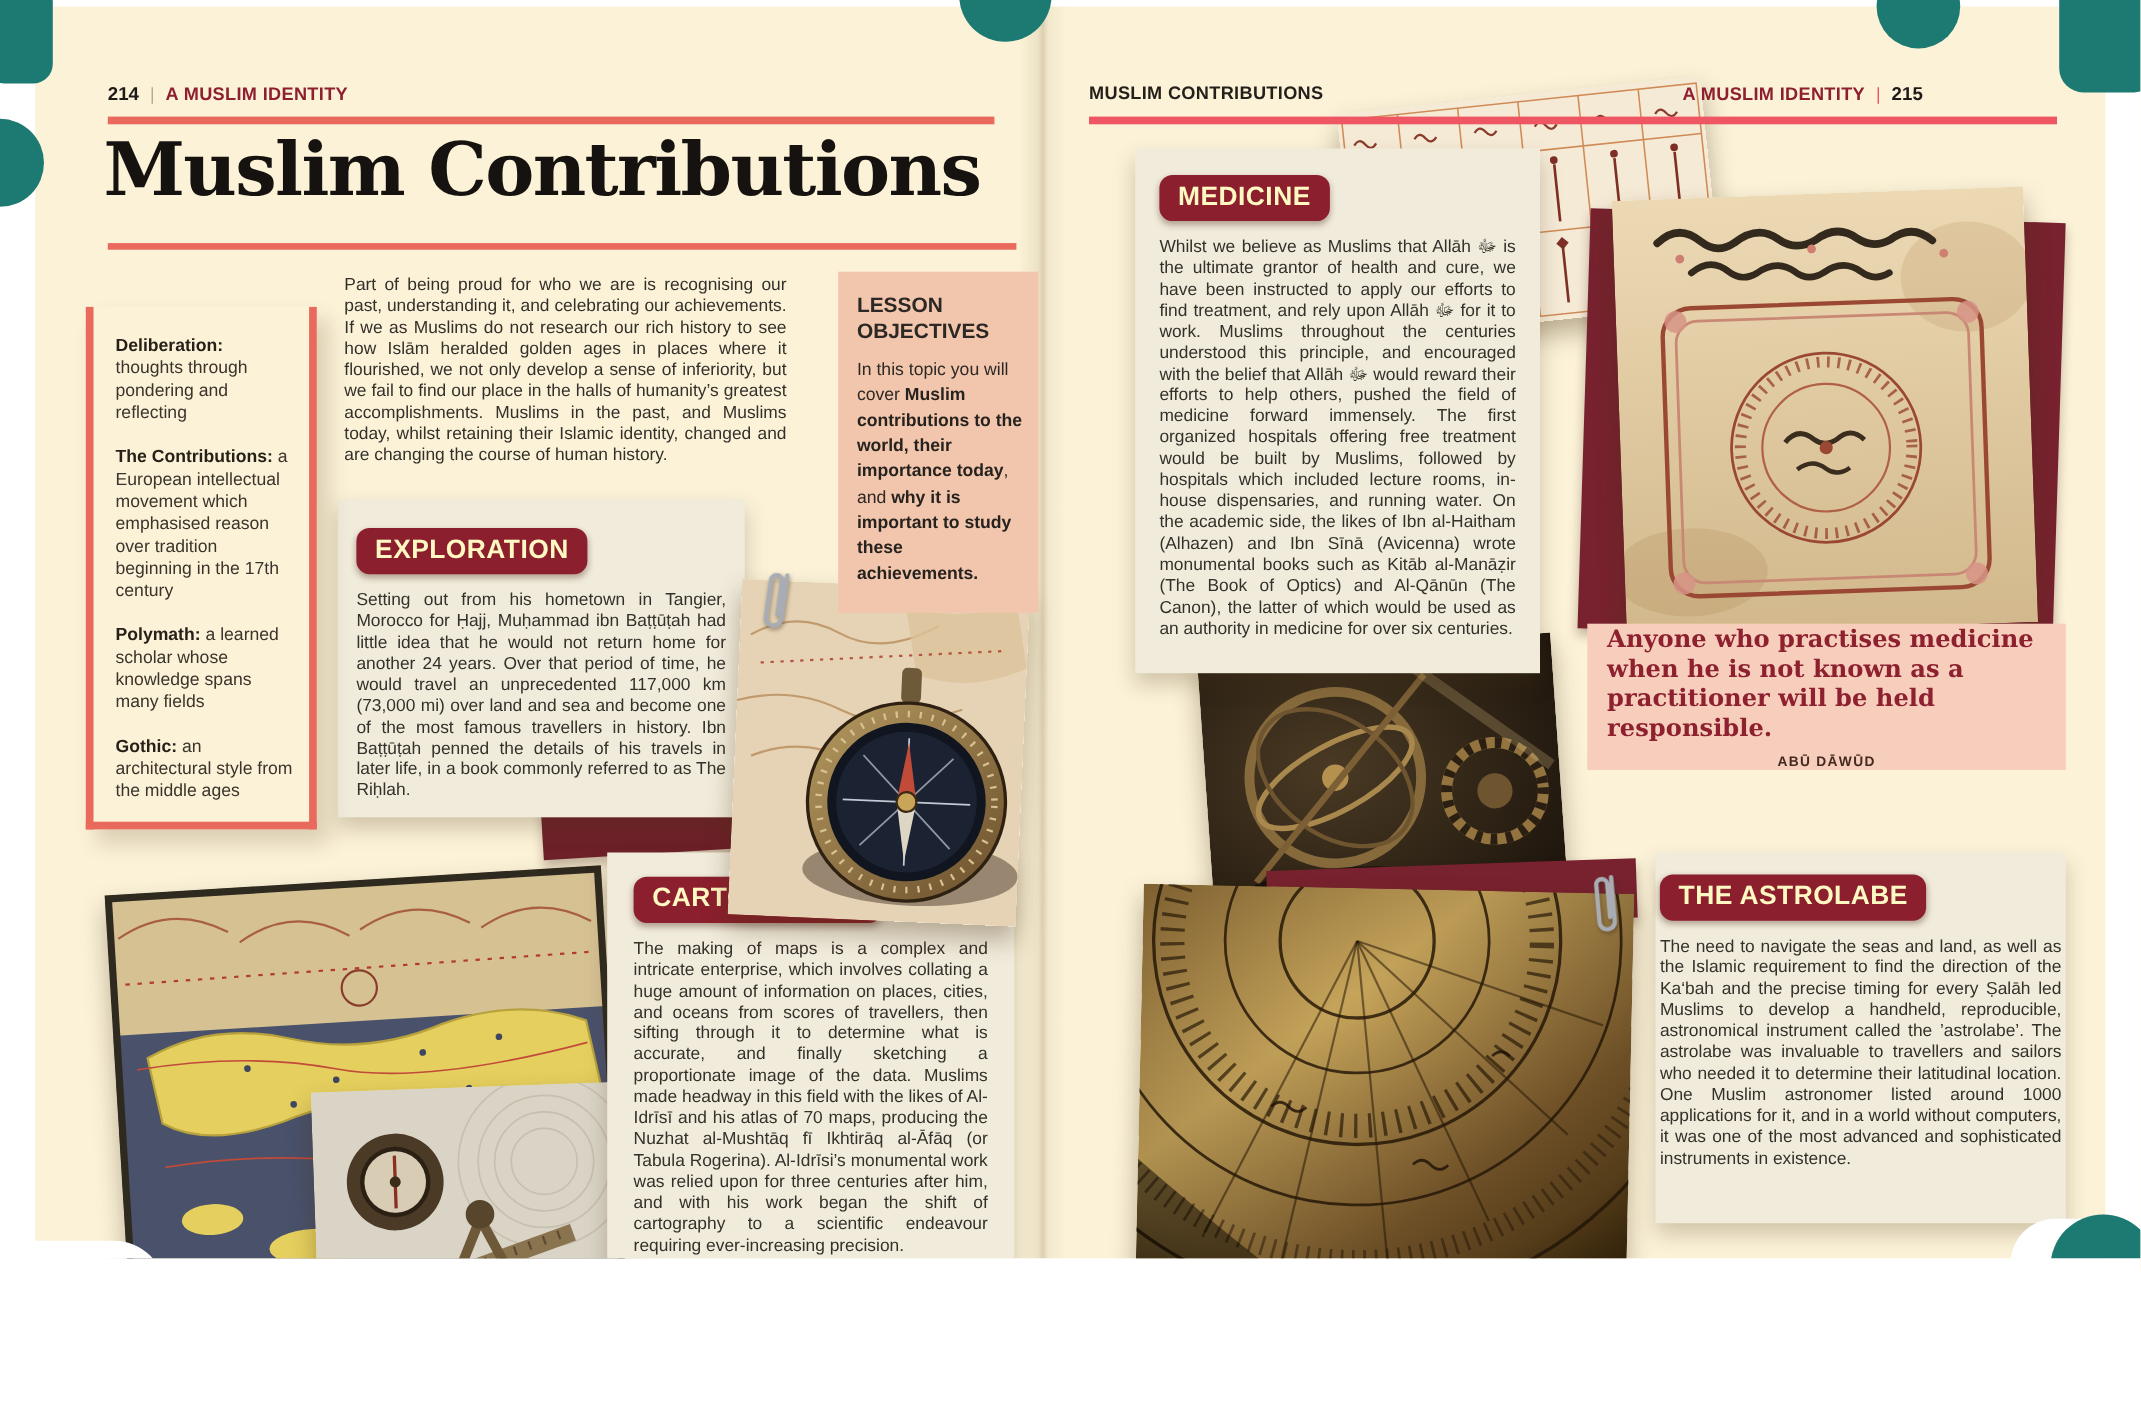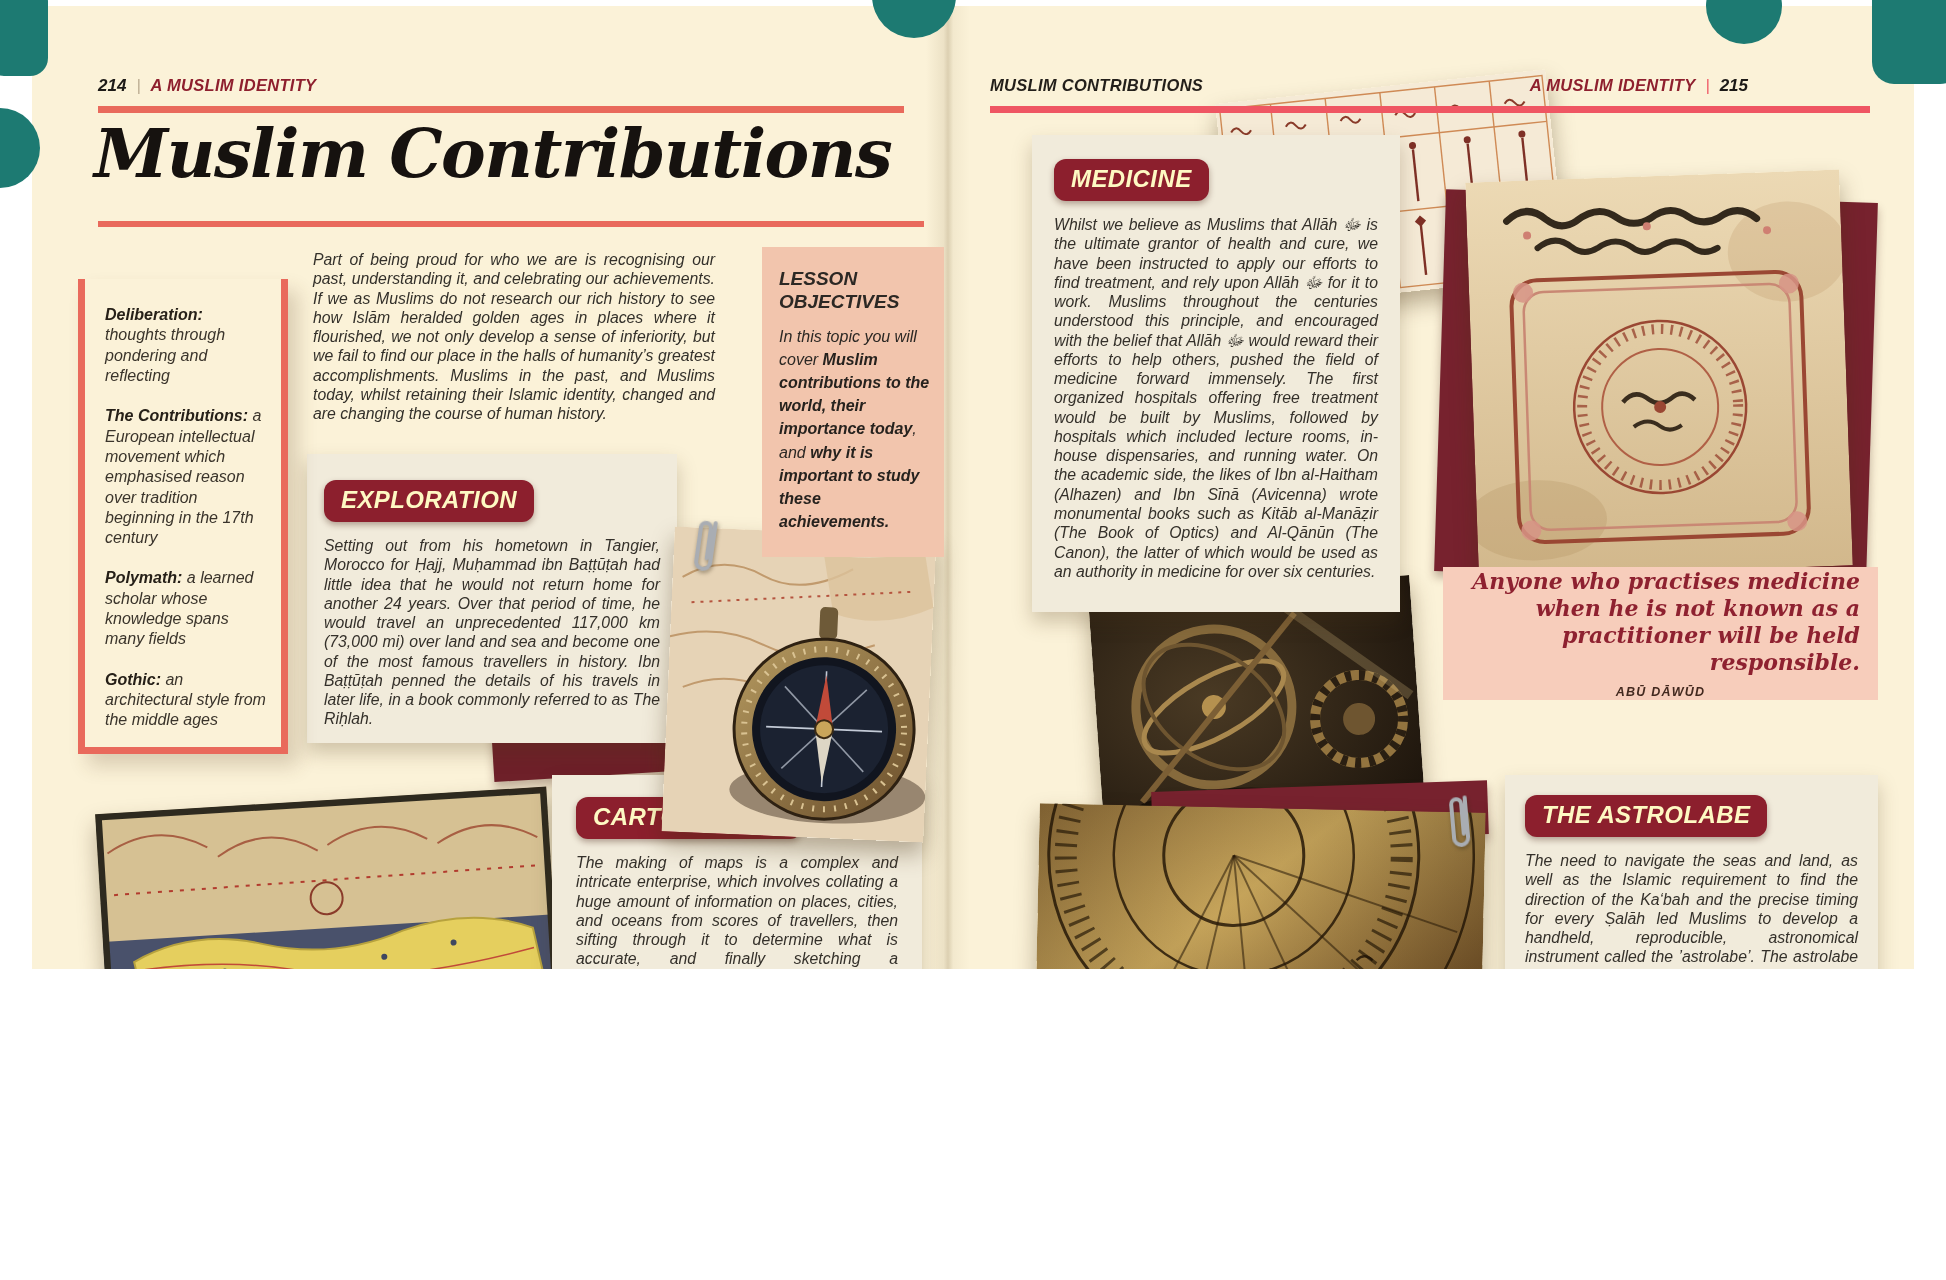--- a/index.html
+++ b/index.html
@@ -1,17 +1,17 @@
 <!DOCTYPE html>
 <html><head>
 <meta charset="utf-8">
 <style>
   html,body{margin:0;padding:0;background:#ffffff;}
-  .stage{position:relative;width:1946px;height:969px;background:#ffffff;overflow:hidden;
-         font-family:"Liberation Sans","DejaVu Sans",sans-serif;font-style:italic;}
+  .stage{position:relative;width:1946px;height:1144px;background:#ffffff;overflow:hidden;
+         font-family:"Liberation Sans","DejaVu Sans",sans-serif;}
   *{box-sizing:border-box;}
 
   
   .spread{position:absolute;left:32px;top:6px;width:1882px;height:1274px;
           background:#fbf2d8;border-radius:10px;z-index:1;}
   .gutter{position:absolute;left:926px;top:6px;width:44px;height:1274px;z-index:2;
           background:linear-gradient(90deg,rgba(0,0,0,0) 0%,rgba(110,85,40,.10) 40%,
           rgba(110,85,40,.22) 50%,rgba(110,85,40,.06) 62%,rgba(0,0,0,0) 100%);}
 
   
@@ -70,28 +70,28 @@
 
   
   .card{position:absolute;background:#f1ebdb;box-shadow:0 10px 18px rgba(80,55,25,.25);}
   .pill{display:inline-block;background:#8c1f2d;color:#fef9c3;font-weight:bold;font-size:24px;
         letter-spacing:.4px;padding:6px 17px 8px 17px;border-radius:12px;
         box-shadow:0 3px 6px rgba(60,20,10,.35);}
   .card-body{font-size:15.8px;line-height:1.22;text-align:justify;color:#34302a;margin:14px 0 0 0;}
   .card-exploration{left:307px;top:454px;width:370px;height:289px;padding:26px 17px;z-index:8;}
   .card-cartography{left:552px;top:775px;width:370px;height:400px;padding:22px 24px;z-index:8;}
   .card-medicine{left:1032px;top:135px;width:368px;height:477px;padding:24px 22px;z-index:7;}
-  .card-astrolabe{left:1505px;top:775px;width:373px;height:337px;padding:20px 20px;z-index:8;}
+  .card-astrolabe{left:1505px;top:775px;width:373px;height:337px;padding:20px 4px;z-index:8;}
 
   
   .quote-box{position:absolute;left:1443px;top:567px;width:435px;height:133px;background:#f7cdbb;
              display:flex;flex-direction:column;justify-content:center;align-items:center;
              padding:10px 18px;z-index:8;}
   .quote-text{font-family:"DejaVu Serif","Liberation Serif",serif;font-weight:bold;font-size:22px;
-              line-height:1.22;color:#8e2130;text-align:right;margin:0;}
+              line-height:1.22;color:#8e2130;text-align:left;margin:0;}
   .quote-attr{margin-top:9px;font-size:12.5px;font-weight:bold;letter-spacing:1.2px;color:#43291f;}
 
   
   .photo{position:absolute;overflow:hidden;box-shadow:0 12px 22px rgba(70,45,15,.35);}
   .photo svg{display:block;}
   .sheet{position:absolute;background:#77222e;box-shadow:0 6px 10px rgba(60,20,10,.30);}
   .ph-compass{left:668px;top:532px;width:262px;height:305px;transform:rotate(2.5deg);z-index:9;}
   .sheet-compass{left:492px;top:702px;width:330px;height:70px;transform:rotate(-3.5deg);z-index:7;background:#6e2029;}
   .ph-map{left:106px;top:800px;width:452px;height:372px;transform:rotate(-3.5deg);z-index:5;}
   .sheet-instruments{left:378px;top:1234px;width:330px;height:44px;transform:rotate(-2deg);z-index:6;}

